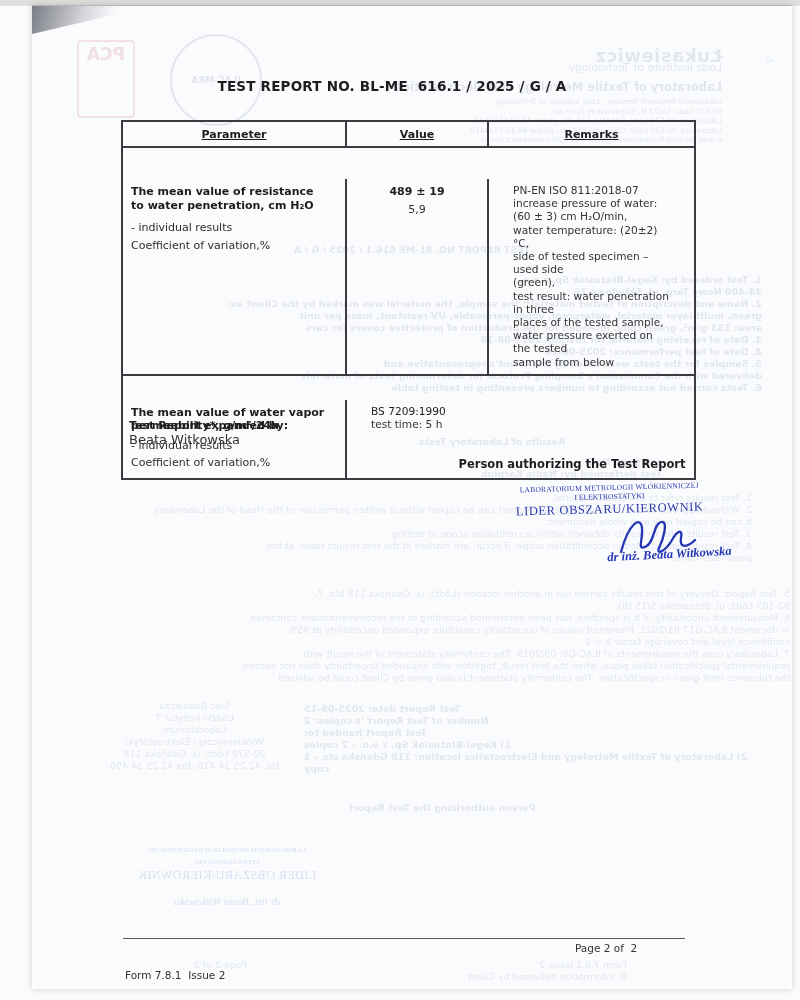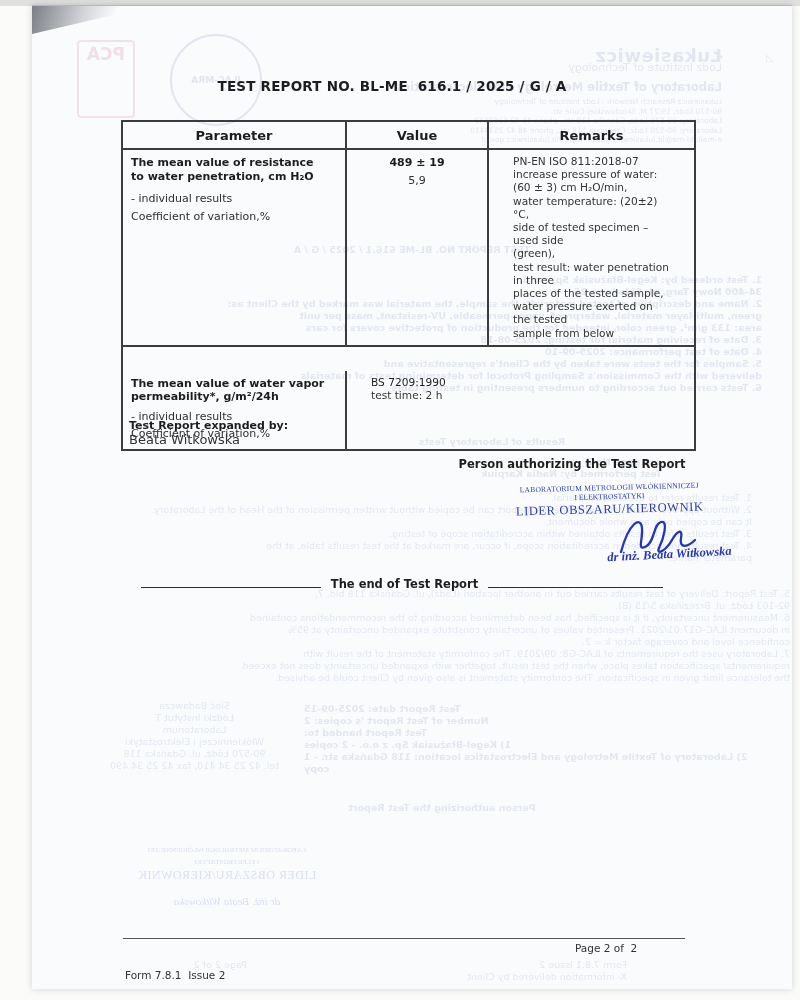--- a/index.html
+++ b/index.html
@@ -65,26 +65,27 @@
     position:absolute;left:0;top:72px;width:720px;text-align:center;
     font-weight:bold;font-size:13.5px;color:#1d1d1f;white-space:pre;letter-spacing:0.2px;
   }
   .rtable{
     position:absolute;left:89px;top:114px;width:575px;
     border:2px solid #3c3c40;box-sizing:border-box;background:rgba(255,255,255,0.0);
   }
   .trow{display:grid;grid-template-columns:224px 142px 1fr;}
   .thead{border-bottom:2px solid #3c3c40;}
   .thead .cell{
-    font-weight:bold;text-align:center;font-size:13px;color:#1d1d1f;
+    font-weight:bold;text-align:center;font-size:11px;color:#1d1d1f;
     padding:6px 4px 5px;
+    text-decoration:underline;
   }
   .cell{border-right:2px solid #3c3c40;box-sizing:border-box;}
   .cell:last-child{border-right:none;}
-  .tbody1{border-bottom:2px solid #3c3c40;min-height:131px;}
+  .tbody1{border-bottom:2px solid #3c3c40;min-height:131px;margin-top:31px;}
   .tbody2{min-height:78px;margin-top:24px;}
   .pcell{padding:6px 8px;font-size:11px;line-height:13.5px;}
   .vcell{padding:6px 4px;text-align:center;font-size:11px;line-height:13.5px;}
   .rcell{padding:5px 24px;font-size:10.6px;line-height:13.2px;white-space:pre-line;color:#333;}
   .param{font-weight:bold;color:#1d1d1f;white-space:pre-line;}
   .val{font-weight:bold;color:#1d1d1f;}
   .r1 .sub-a{margin-top:9px;}
   .r1 .sub-b{margin-top:4px;}
   .r1 .vsub-a{margin-top:23px;}
   .r1 .vsub-b{margin-top:4px;}
@@ -254,21 +255,21 @@
       </div>
 
       <div class="trow tbody2 r2">
         <div class="cell pcell">
           <div class="param">The mean value of water vapor
 permeability*, g/m²/24h</div>
           <div class="sub-a">- individual results</div>
           <div class="sub-b">Coefficient of variation,%</div>
         </div>
         <div class="cell rcell"><span class="rem-bold">BS 7209:1990</span>
-<span>test time: 2 h</span></div>
+<span>test time: 5 h</span></div>
       </div>
     </div>
 
 
     <div class="prepared">
       <div class="lbl">Test Report expanded by:</div>
       <div class="nm">Beata Witkowska</div>
     </div>
 
     <div class="person-auth">Person authorizing the Test Report</div>
@@ -278,23 +279,20 @@
       <div class="s2">I ELEKTROSTATYKI</div>
       <div class="s3">LIDER OBSZARU/KIEROWNIK</div>
     </div>
 
     <svg class="signature" width="92" height="48" viewBox="0 0 92 48">
       <path d="M6,38 C14,8 26,2 27,14 C28,26 22,36 30,33 C40,29 38,10 46,8 C54,6 48,26 44,34 C41,41 50,38 57,26 C62,17 68,14 66,24 C64,34 72,34 80,26" fill="none" stroke="#2436b4" stroke-width="2.3" stroke-linecap="round"></path>
     </svg>
 
     <div class="signer">dr inż. Beata Witkowska</div>
 
-    <div class="endline">
-      <span class="seg seg-l"></span><span class="txt">The end of Test Report</span><span class="seg seg-r"></span>
-    </div>
 
     <div class="footline"></div>
     <div class="form-info">
       <div>Form 7.8.1  Issue 2</div>
       
     </div>
     <div class="page-num">Page 2 of  2</div>
   </div>
 </div>
 

